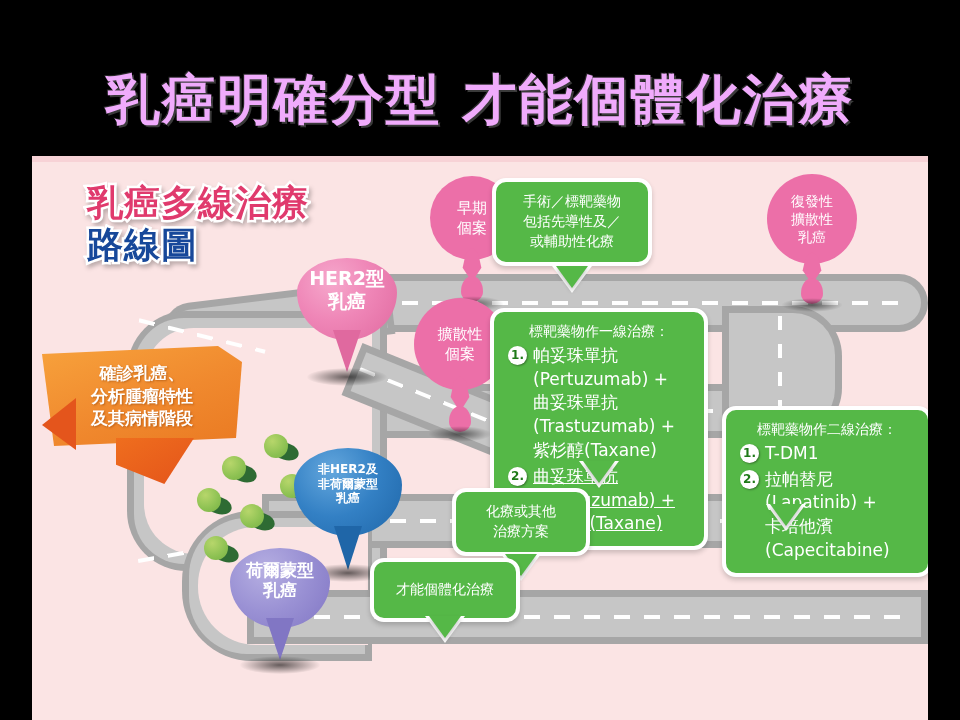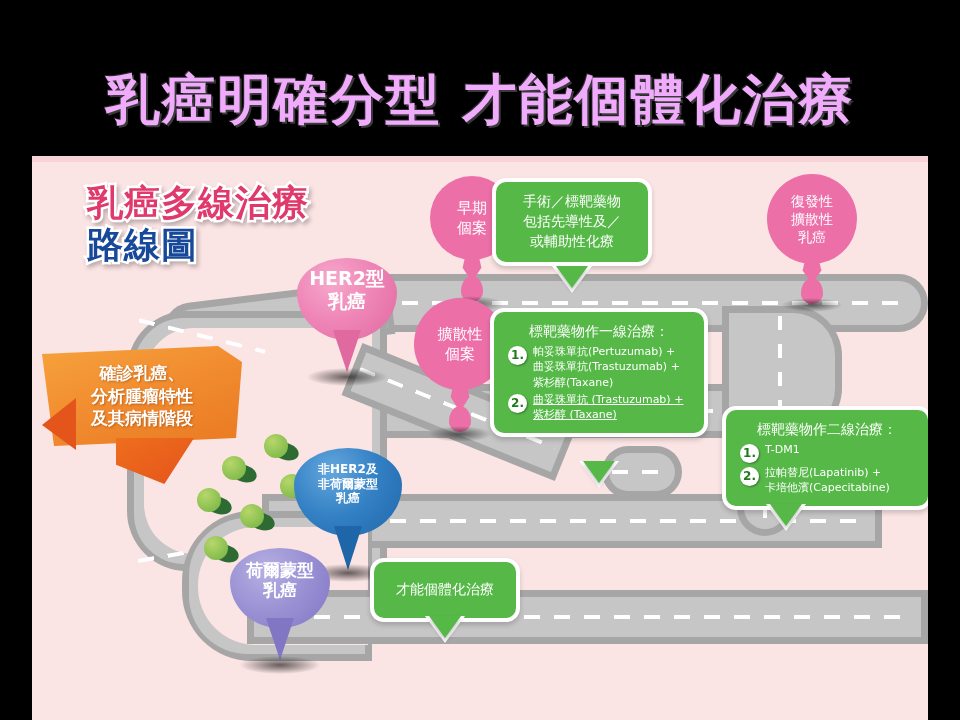--- a/index.html
+++ b/index.html
@@ -129,21 +129,21 @@
   }
 
   .c-title { text-align:center; font-size:14px; }
   .c-line { display:flex; align-items:flex-start; gap:6px; margin-top:2px; }
   .num {
     flex:0 0 auto; width:19px; height:19px; border-radius:50%;
     background:#ffffff; color:#1f7a18; font-size:12px; font-weight:bold;
     display:flex; align-items:center; justify-content:center;
     box-shadow:1px 1px 2px rgba(0,0,0,.35); margin-top:2px;
   }
-  .ltxt { font-size:11px; line-height:1.4; }
+  .ltxt { font-size:17px; line-height:1.4; }
 
   
   .tree { position:absolute; width:26px; height:26px; }
   .tree .leaf {
     position:absolute; left:9px; top:9px; width:26px; height:17px;
     border-radius:50%; background:#2e6b33; transform:rotate(18deg);
   }
   .tree .crown {
     position:absolute; left:0; top:0; width:24px; height:24px;
     border-radius:50%;
@@ -366,20 +366,28 @@
         <div class="c-line">
           <span class="num">2.</span>
           <span class="ltxt" style="white-space:pre-line;">拉帕替尼(Lapatinib) +
 卡培他濱(Capecitabine)</span>
         </div>
       </div>
       <div class="ptr-w" style="top:98px; left:44px; transform:none;"></div>
       <div class="ptr" style="top:98px; left:48px; transform:none;"></div>
     </div>
 
+    <div class="callout" style="left:420px; top:332px; width:138px;">
+      <div class="box" style="text-align:center; font-size:14px;">
+        <div>化療或其他</div>
+        <div>治療方案</div>
+      </div>
+      <div class="ptr-w" style="top:66px;"></div>
+      <div class="ptr" style="top:66px;"></div>
+    </div>
 
     <div class="callout" style="left:338px; top:402px; width:150px;">
       <div class="box" style="text-align:center; font-size:14px; padding:18px 14px;">
         <div>才能個體化治療</div>
       </div>
       <div class="ptr-w" style="top:58px;"></div>
       <div class="ptr" style="top:58px;"></div>
     </div>
 
   </div>

